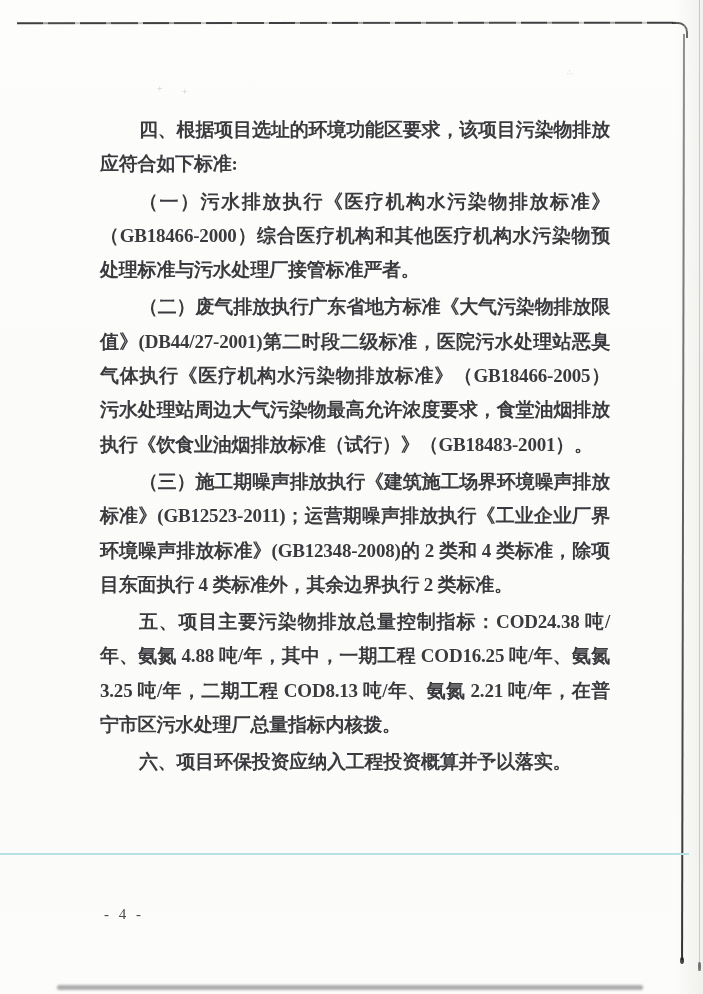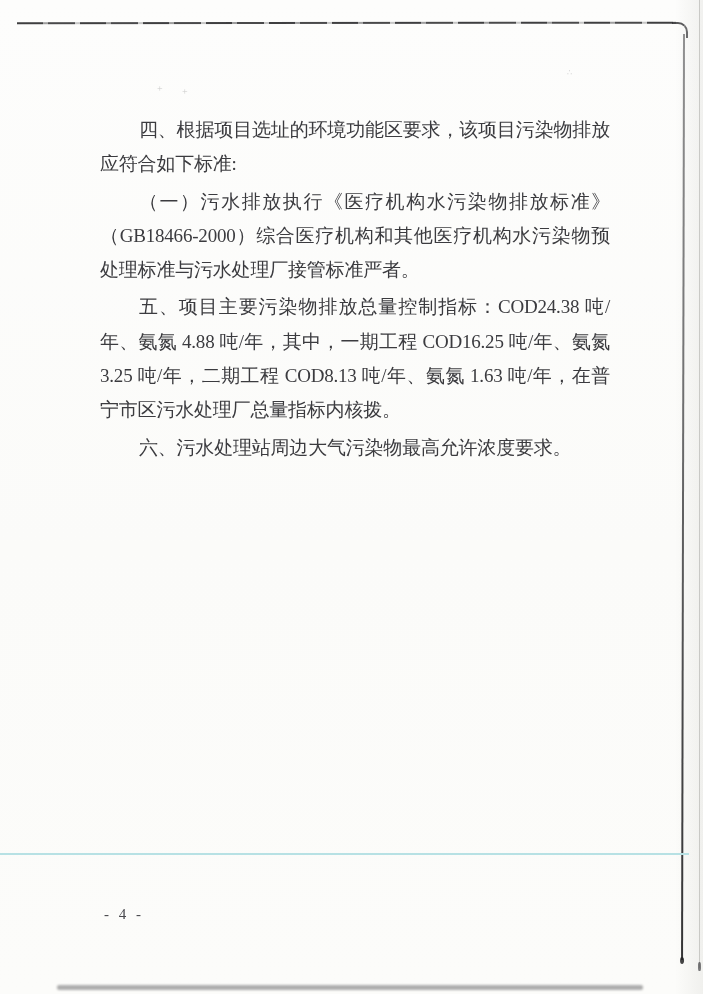--- a/index.html
+++ b/index.html
@@ -129,22 +129,24 @@
   <div class="scan-corner"></div>
   <div class="scan-right-line"></div>
   <div class="scan-right-line-faint"></div>
   <div class="cyan-line" style="background: rgb(183, 225, 228);"></div>
   <div class="bottom-band"></div>
 
   <div class="scan-speck" style="left:157px; top:84px;">+</div>
   <div class="scan-speck" style="left:182px; top:87px;">+</div>
   <div class="scan-speck" style="left:567px; top:68px; font-size:8px;">∴</div>
 
-  <div class="doc-body" style="color: rgb(59, 59, 63);">
+  <div class="doc-body" style="color: rgb(59, 59, 63); font-weight: bold;">
     <p>四、根据项目选址的环境功能区要求，该项目污染物排放应符合如下标准:</p>
     <p>（一）污水排放执行《医疗机构水污染物排放标准》（GB18466-2000）综合医疗机构和其他医疗机构水污染物预处理标准与污水处理厂接管标准严者。</p>
-    <p>五、项目主要污染物排放总量控制指标：COD24.38 吨/年、氨氮 4.88 吨/年，其中，一期工程 COD16.25 吨/年、氨氮 3.25 吨/年，二期工程 COD8.13 吨/年、氨氮 1.63 吨/年，在普宁市区污水处理厂总量指标内核拨。</p>
-    <p>六、污水处理站周边大气污染物最高允许浓度要求。</p>
+    <p>（二）废气排放执行广东省地方标准《大气污染物排放限值》(DB44/27-2001)第二时段二级标准，医院污水处理站恶臭气体执行《医疗机构水污染物排放标准》（GB18466-2005）污水处理站周边大气污染物最高允许浓度要求，食堂油烟排放执行《饮食业油烟排放标准（试行）》（GB18483-2001）。</p>
+    <p>（三）施工期噪声排放执行《建筑施工场界环境噪声排放标准》(GB12523-2011)；运营期噪声排放执行《工业企业厂界环境噪声排放标准》(GB12348-2008)的 2 类和 4 类标准，除项目东面执行 4 类标准外，其余边界执行 2 类标准。</p>
+    <p>五、项目主要污染物排放总量控制指标：COD24.38 吨/年、氨氮 4.88 吨/年，其中，一期工程 COD16.25 吨/年、氨氮 3.25 吨/年，二期工程 COD8.13 吨/年、氨氮 2.21 吨/年，在普宁市区污水处理厂总量指标内核拨。</p>
+    <p>六、项目环保投资应纳入工程投资概算并予以落实。</p>
   </div>
 
   <div class="page-number">- 4 -</div>
 
 </div>
 
 </body></html>

